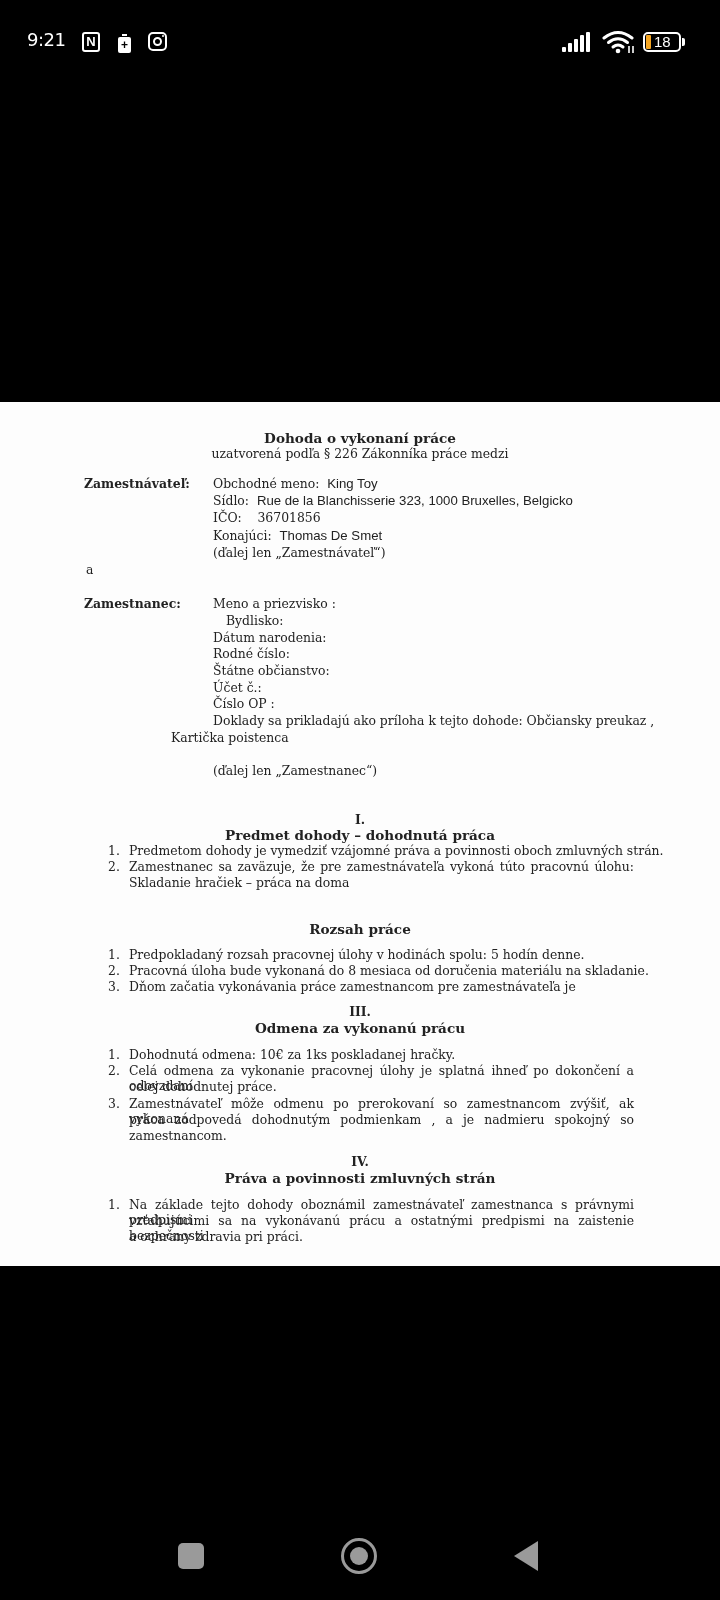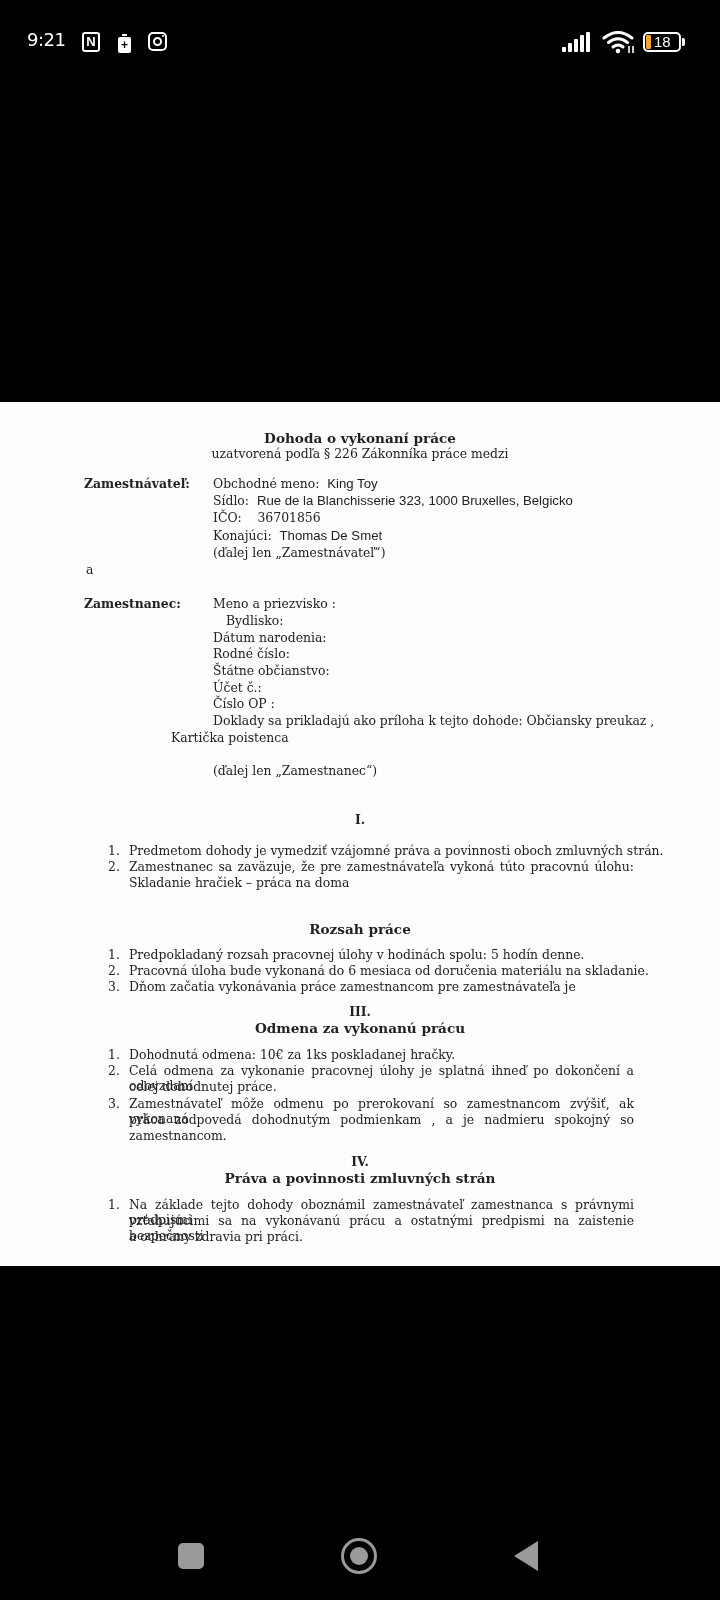--- a/index.html
+++ b/index.html
@@ -108,38 +108,39 @@
   <div class="line" style="left:213px;top:228px">Dátum narodenia:</div>
   <div class="line" style="left:213px;top:244px">Rodné číslo:</div>
   <div class="line" style="left:213px;top:261px">Štátne občianstvo:</div>
   <div class="line" style="left:213px;top:278px">Účet č.:</div>
   <div class="line" style="left:213px;top:294px">Číslo OP :</div>
   <div class="line" style="left:213px;top:311px">Doklady sa prikladajú ako príloha k tejto dohode: Občiansky preukaz ,</div>
   <div class="line" style="left:171px;top:328px">Kartička poistenca</div>
   <div class="line" style="left:213px;top:361px">(ďalej len „Zamestnanec“)</div>
 
   <div class="line center bold" style="top:410px">I.</div>
+  <div class="line center title" style="top:425px">Predmet dohody – dohodnutá práca</div>
   <div>
     <span class="line" style="left:108px;top:441px">1.</span>
     <span class="line" style="left:129px;top:441px">Predmetom dohody je vymedziť vzájomné práva a povinnosti oboch zmluvných strán.</span>
   </div>
   <div>
     <span class="line" style="left:108px;top:457px">2.</span>
     <span class="line just" style="left:129px;top:457px;width:505px">Zamestnanec sa zaväzuje, že pre zamestnávateľa vykoná túto pracovnú úlohu:</span>
     <span class="line" style="left:129px;top:473px">Skladanie hračiek – práca na doma</span>
   </div>
 
   <div class="line center title" style="top:519px">Rozsah práce</div>
   <div>
     <span class="line" style="left:108px;top:545px">1.</span>
     <span class="line" style="left:129px;top:545px">Predpokladaný rozsah pracovnej úlohy v hodinách spolu: 5 hodín denne.</span>
   </div>
   <div>
     <span class="line" style="left:108px;top:561px">2.</span>
-    <span class="line" style="left:129px;top:561px">Pracovná úloha bude vykonaná do 6 mesiaca od doručenia materiálu na skladanie.</span>
+    <span class="line" style="left:129px;top:561px">Pracovná úloha bude vykonaná do 8 mesiaca od doručenia materiálu na skladanie.</span>
   </div>
   <div>
     <span class="line" style="left:108px;top:577px">3.</span>
     <span class="line" style="left:129px;top:577px">Dňom začatia vykonávania práce zamestnancom pre zamestnávateľa je</span>
   </div>
 
   <div class="line center bold" style="top:602px">III.</div>
   <div class="line center title" style="top:618px">Odmena za vykonanú prácu</div>
   <div>
     <span class="line" style="left:108px;top:645px">1.</span>

